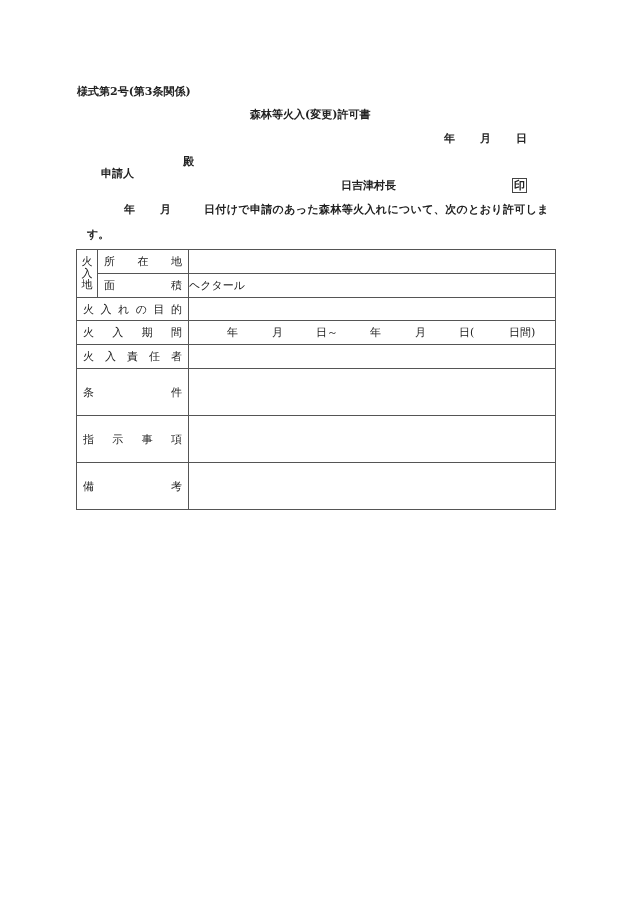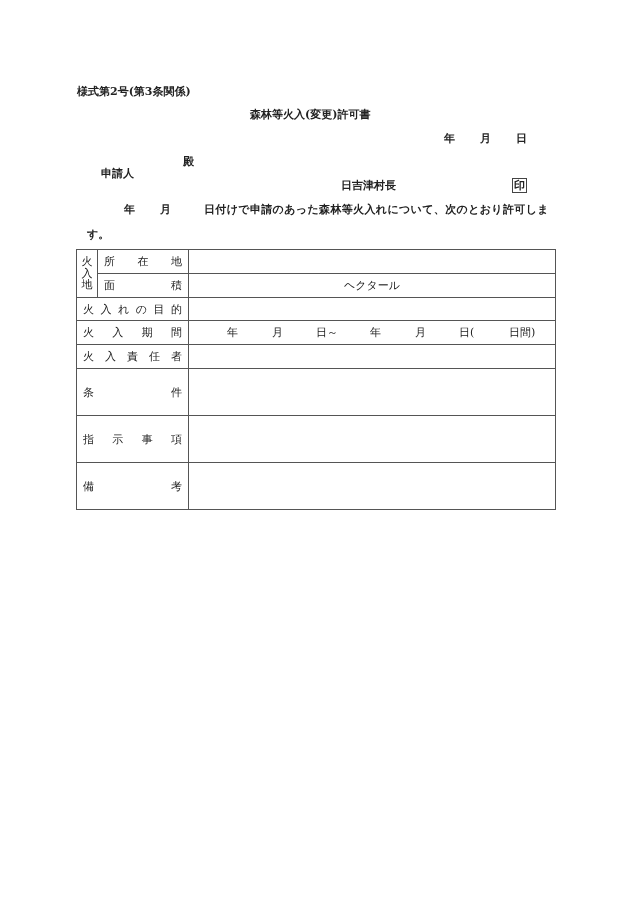--- a/index.html
+++ b/index.html
@@ -45,21 +45,21 @@
       padding: 0;
       font-size: 11px;
       line-height: 1;
       vertical-align: middle;
     }
     .spread {
       display: flex;
       justify-content: space-between;
       padding: 0 6px 0 6px;
     }
-    .cell-center { text-align: center; }
+    .cell-center { }
     .vert-label {
       display: flex;
       flex-direction: column;
       align-items: center;
       justify-content: center;
       line-height: 1.05;
     }
     .period {
       position: relative;
       height: 23px;

